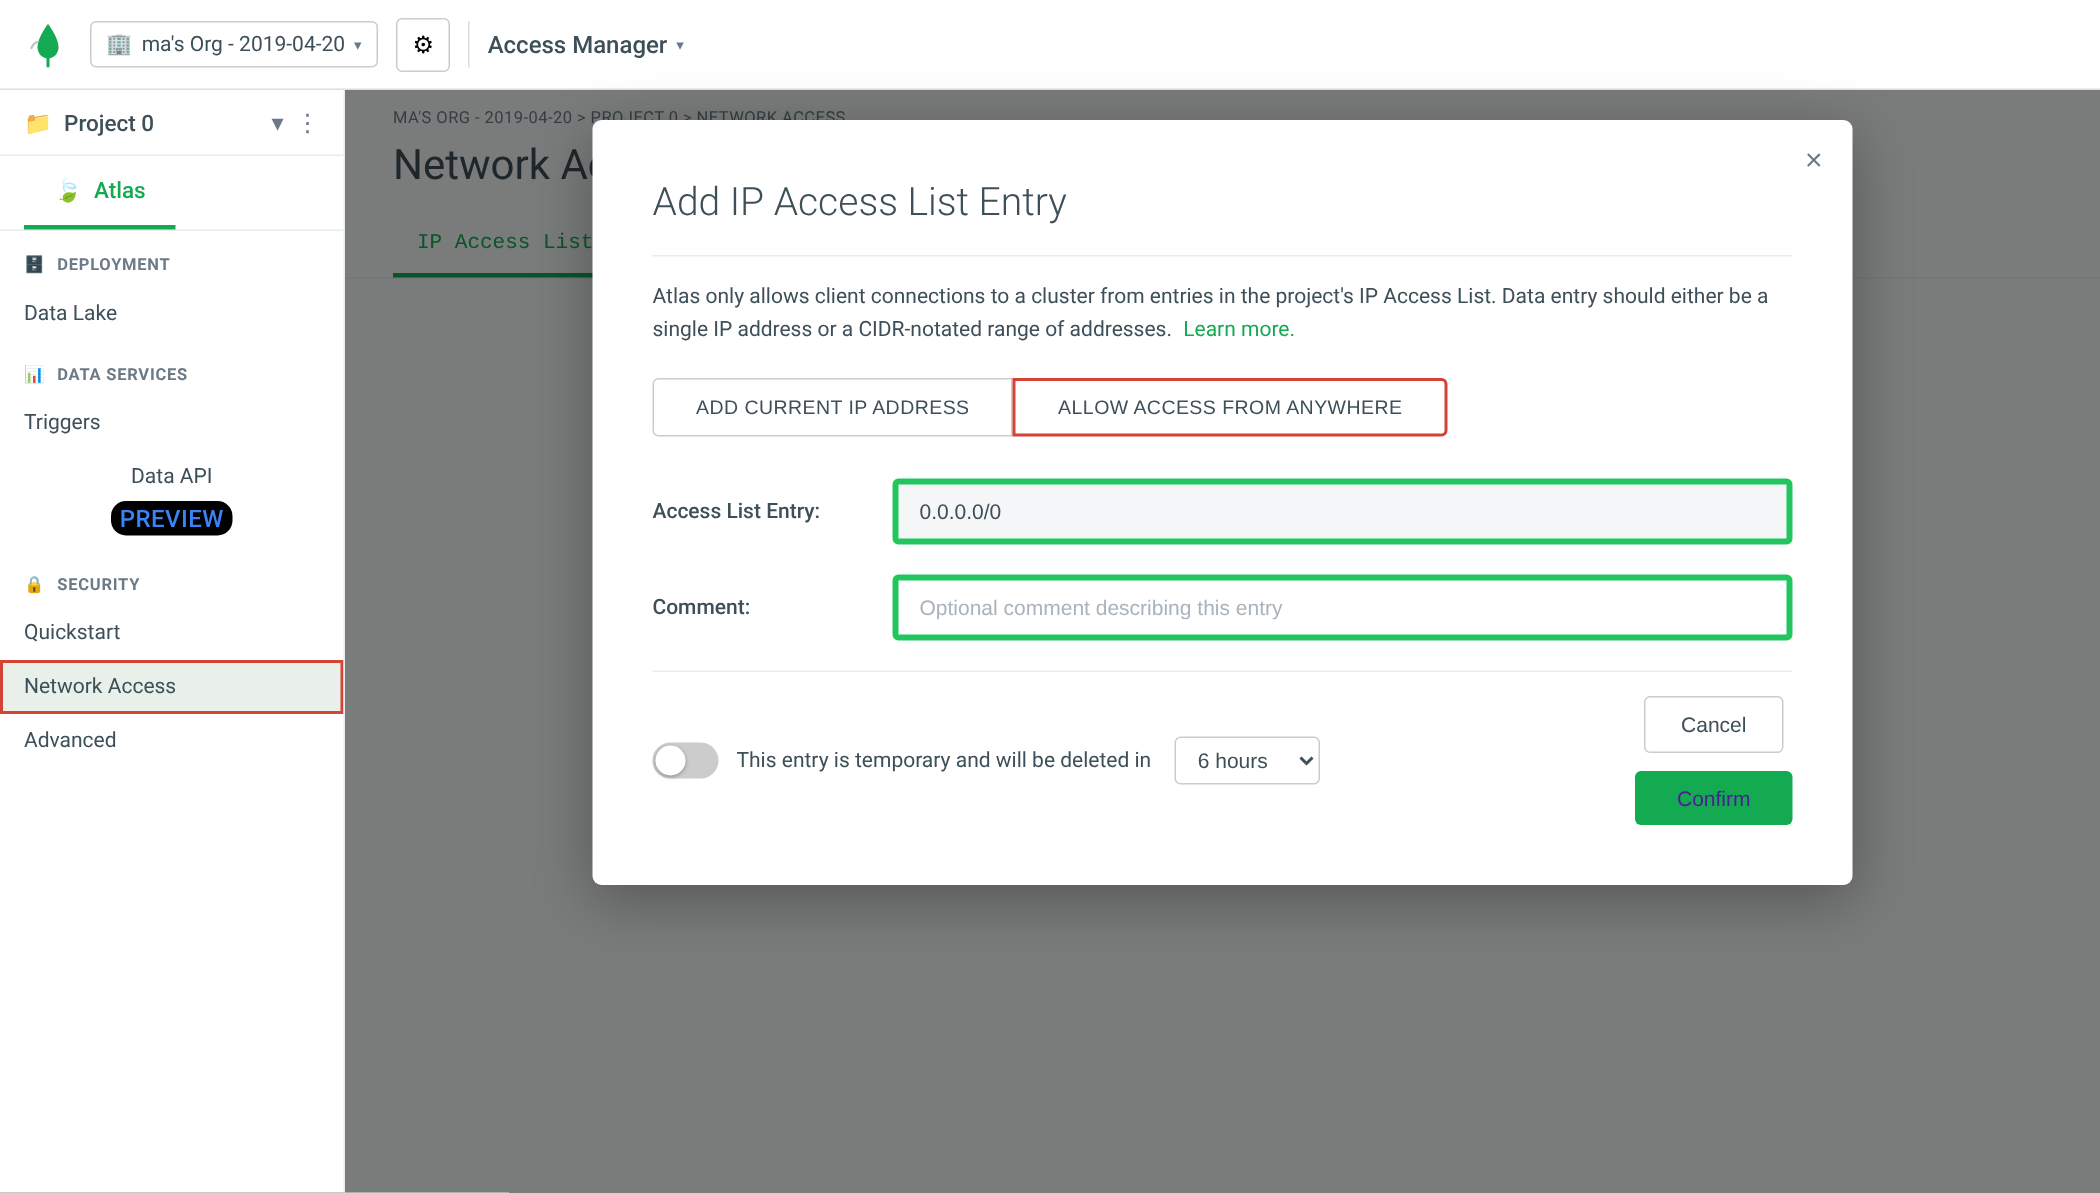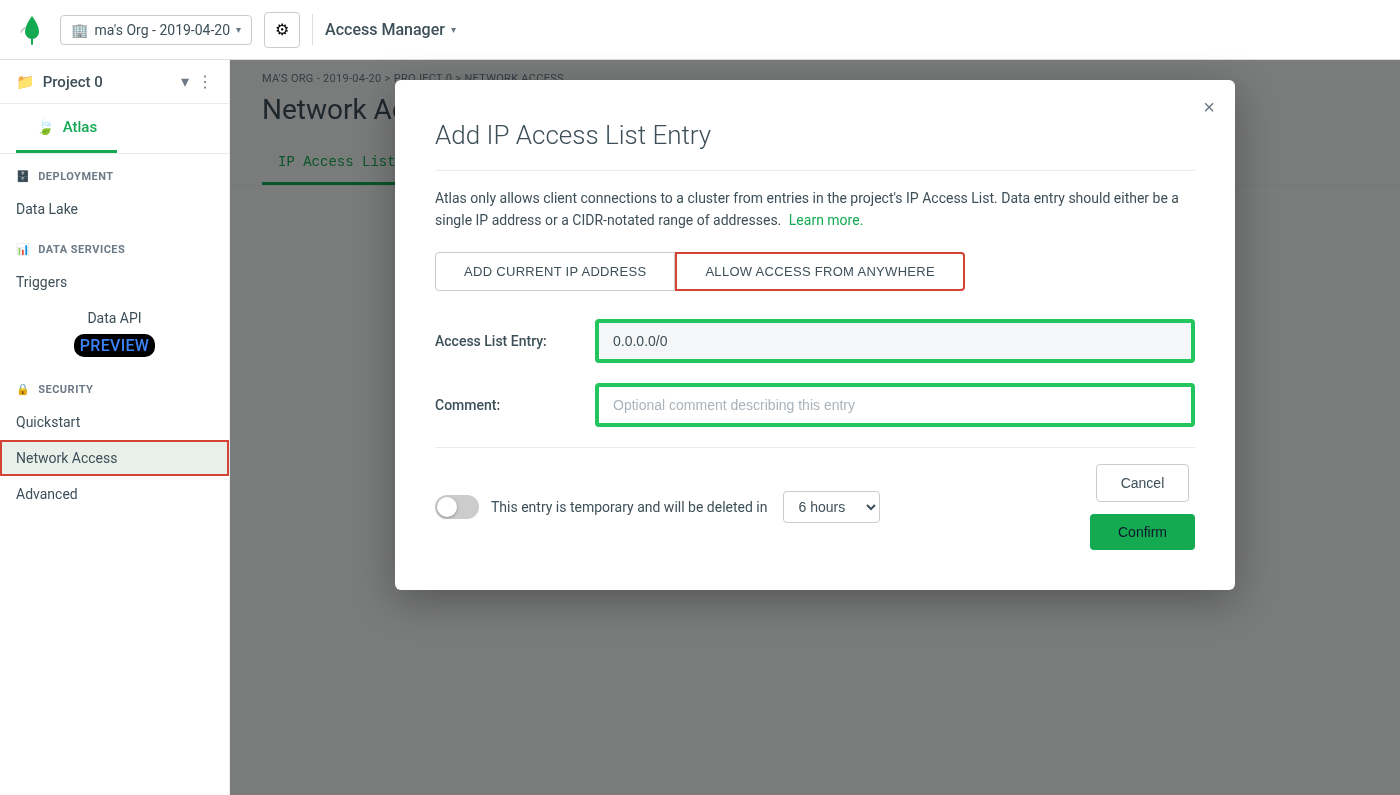--- a/index.html
+++ b/index.html
@@ -74,21 +74,21 @@
     
     .toggle-row { display: flex; align-items: center; gap: 12px; padding-top: 16px; border-top: 1px solid #e8ecef; }
     .toggle { width: 44px; height: 24px; background: #ccc; border-radius: 12px; position: relative; cursor: pointer; flex-shrink: 0; }
     .toggle-knob { width: 20px; height: 20px; background: #fff; border-radius: 50%; position: absolute; top: 2px; left: 2px; box-shadow: 0 1px 3px rgba(0,0,0,0.3); }
     .toggle-label { font-size: 14px; color: #3d4f58; }
     .hours-select { margin-left: 4px; padding: 6px 10px; font-size: 14px; border: 1px solid #ccc; border-radius: 4px; background: #fff; color: #3d4f58; cursor: pointer; }
 
     
     .modal-actions { display: flex; gap: 12px; justify-content: flex-end; margin-left: auto; align-items: center; flex-direction: column; }
     .cancel-btn { padding: 10px 24px; font-size: 14px; border: 1px solid #ccc; background: #fff; color: #3d4f58; border-radius: 4px; cursor: pointer; }
-    .confirm-btn { padding: 10px 28px; font-size: 14px; border: none; background: #13aa52; color: #0f172a; border-radius: 4px; cursor: pointer; font-weight: 500; }
+    .confirm-btn { padding: 10px 28px; font-size: 14px; border: none; background: #13aa52; color: #4c1d95; border-radius: 4px; cursor: pointer; font-weight: 500; }
 
     
     .preview-badge { font-size: 16px; background: #000000; color: #3b82f6; padding: 2px 6px; border-radius: 10px; font-weight: 500; letter-spacing: 0.3px; }
 
     .chevron { font-size: 10px; color: #6c7a87; }
   </style>
 </head>
 <body>
 
 <div class="topbar">

